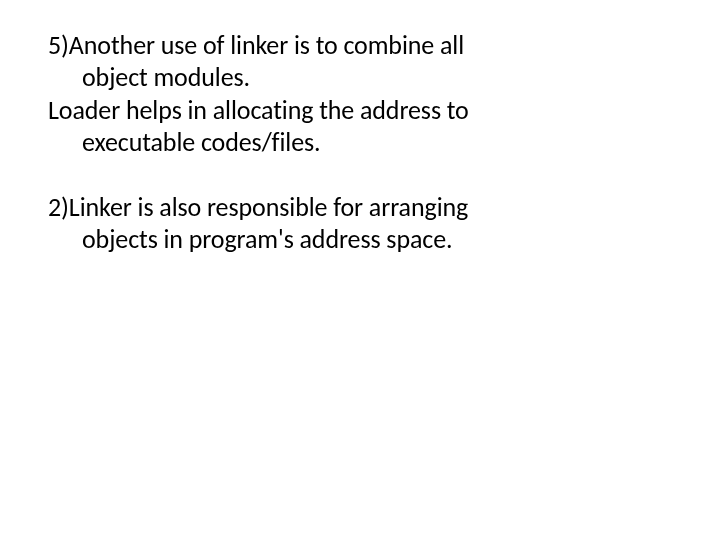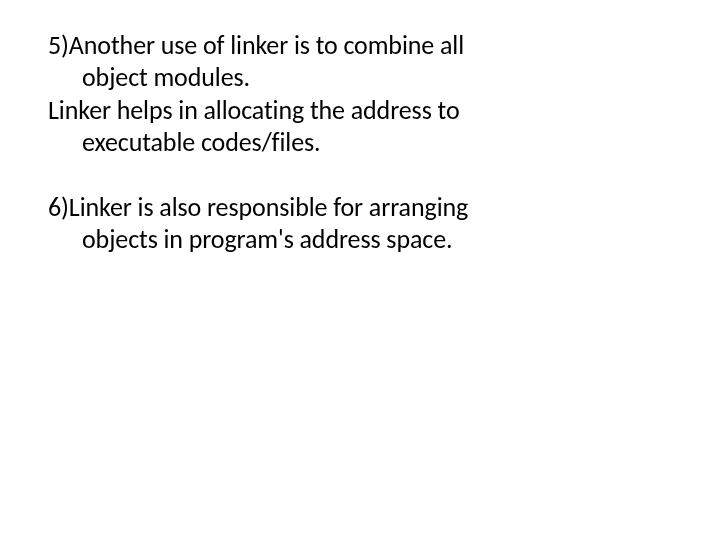--- a/index.html
+++ b/index.html
@@ -27,16 +27,16 @@
   }
   .spacer {
     height: 31px;
   }
 </style>
 </head>
 <body>
 
 <div class="slide">
   <p class="para">5)Another use of linker is to combine all object modules.</p>
-  <p class="para">Linker helps in allocating the address to executable codes/files.</p>
+  <p class="para">Loader helps in allocating the address to executable codes/files.</p>
   <div class="spacer"></div>
-  <p class="para">6)Linker is also responsible for arranging objects in program's address space.</p>
+  <p class="para">2)Linker is also responsible for arranging objects in program's address space.</p>
 </div>
 
 </body></html>

